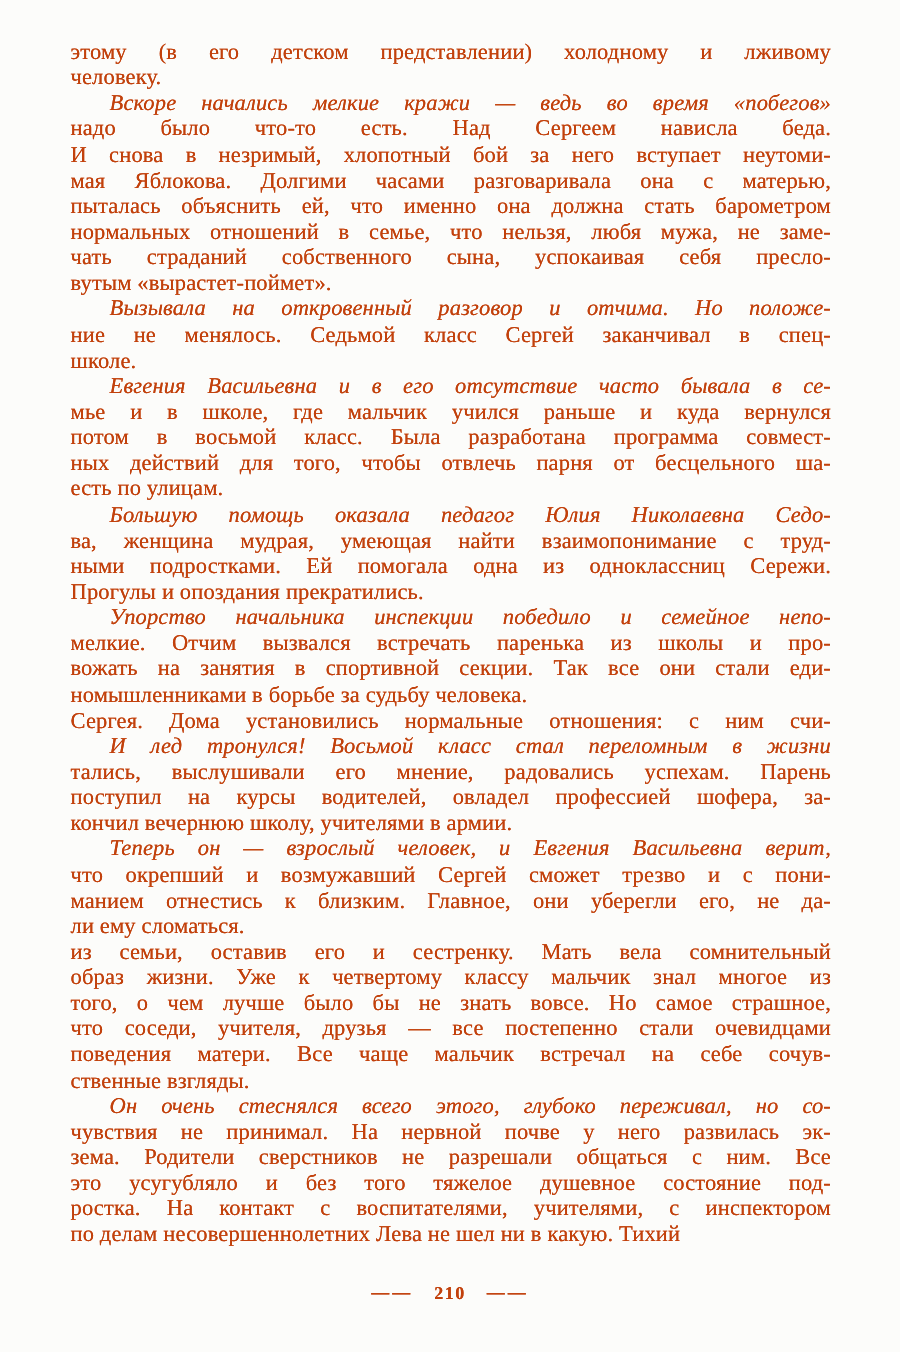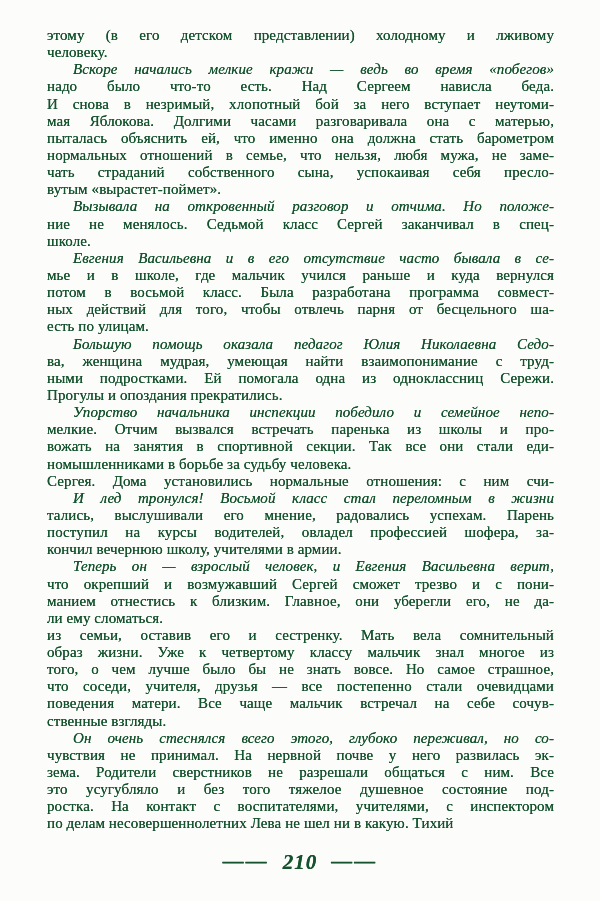--- a/index.html
+++ b/index.html
@@ -11,21 +11,21 @@
     height: 901px;
     background: #fcfcfa;
     overflow: hidden;
   }
   .page {
     position: relative;
     width: 600px;
     height: 901px;
     background: #fcfcfa;
     font-family: "Liberation Serif", serif;
-    color: #14532d;
+    color: #c2410c;
   }
   .text-block {
     position: absolute;
     left: 47px;
     top: 27px;
     width: 507px;
     font-size: 15px;
     letter-spacing: 0.1px;
     text-shadow: 0 0 0.35px currentColor; 
   }
@@ -48,24 +48,23 @@
     text-align-last: left;
   }
   .footer {
     position: absolute;
     top: 851px;
     left: 0;
     width: 600px;
     height: 22px;
     line-height: 22px;
     text-align: center;
-    font-size: 21px;
+    font-size: 12px;
     font-weight: bold;
     text-shadow: 0 0 0.35px currentColor;
-    font-style: italic;
   }
   .footer .dash {
     letter-spacing: 2px;
     position: relative;
     top: -1px;
   }
   .footer .page-number {
     margin: 0 14px;
     letter-spacing: 1px;
   }

